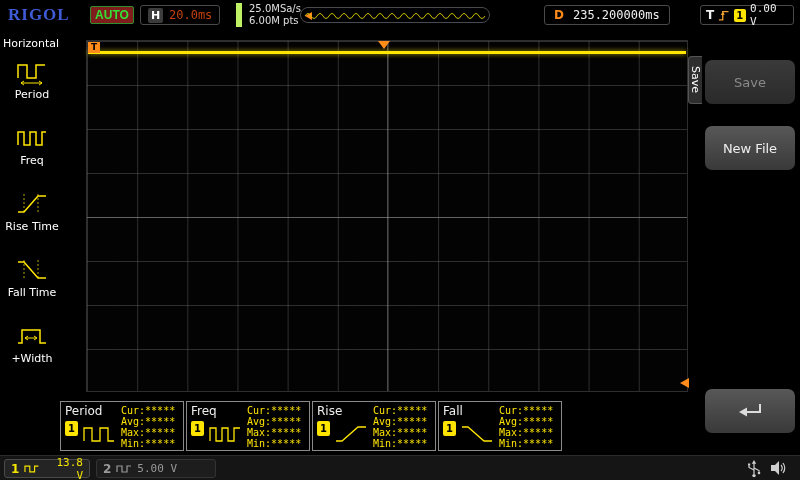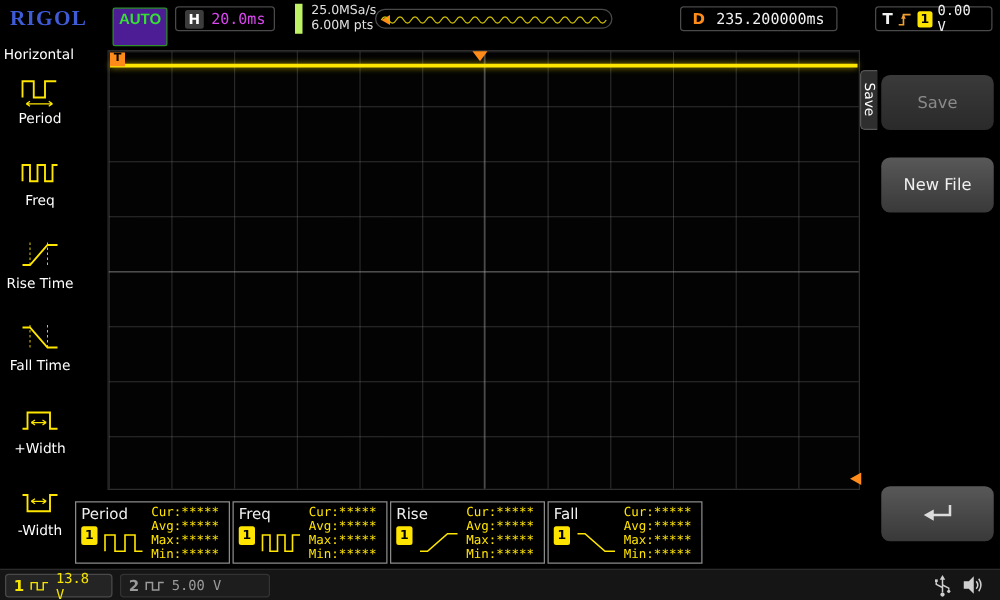--- a/index.html
+++ b/index.html
@@ -10,35 +10,35 @@
   }
   .stage { position:absolute; left:0; top:0; width:800px; height:480px; background:#000; }
 
   
   .topbar { position:absolute; left:0; top:0; width:800px; height:30px; background:#000; }
   .logo {
     position:absolute; left:8px; top:5px;
     font:bold 17px "Liberation Serif", serif; letter-spacing:1px; color:#3f5bd6;
   }
   .auto-badge {
-    position:absolute; left:90px; top:6px; width:44px; height:31px;
-    border:1px solid #2f8f2f; background:#4c1d95; color:#35e035;
+    position:absolute; left:90px; top:6px; width:44px; height:18px;
+    border:1px solid #2f8f2f; background:#7f1d1d; color:#35e035;
     font:bold 12px "Liberation Sans", sans-serif; text-align:center; line-height:16px;
     border-radius:2px;
   }
   .htb-box {
     position:absolute; left:140px; top:5px; height:20px; padding:0 7px;
     border:1px solid #4a4a4a; border-radius:3px;
     display:flex; align-items:center; gap:6px;
   }
   .h-chip {
     width:15px; height:15px; background:#3c3c3c; color:#fff; border-radius:2px;
     font:bold 11px "DejaVu Sans", sans-serif; text-align:center; line-height:15px;
   }
-  .tb-val { color:#d946ef; font:12px "DejaVu Sans Mono", monospace; }
+  .tb-val { color:#c2410c; font:12px "DejaVu Sans Mono", monospace; }
   .rate-block {
     position:absolute; left:236px; top:3px; height:24px; padding-left:7px;
     border-left:6px solid #bef264;
     color:#e0e0e0; font:10px "DejaVu Sans", sans-serif; line-height:12px;
   }
   .preview {
     position:absolute; left:300px; top:7px; width:190px; height:16px;
     border:1px solid #4a4a4a; border-radius:8px; background:#000;
   }
   .preview svg { position:absolute; left:2px; top:1px; }
@@ -140,21 +140,21 @@
     position:absolute; left:0; top:455px; width:800px; height:25px;
     background:#151515; border-top:1px solid #2b2b2b;
   }
   .ch-box {
     position:absolute; top:3px; height:19px; border-radius:3px;
     display:flex; align-items:center; gap:5px; padding:0 6px; cursor:pointer;
   }
   .ch1 { left:4px; width:86px; background:#242424; border:1px solid #4a4a4a; color:#f5e400; }
   .ch2 { left:96px; width:120px; background:#1d1d1d; border:1px solid #333; color:#9a9a9a; }
   .ch-num { font:bold 12px "DejaVu Sans", sans-serif; }
-  .ch-scale { font:11px "DejaVu Sans Mono", monospace; }
+  .ch-scale { font:11px "DejaVu Sans Mono", monospace;text-align:right; }
   .status-icon { position:absolute; top:4px; }
 </style>
 </head>
 <body>
 
 <div class="stage">
 
   <div class="topbar">
     <div class="logo">RIGOL</div>
     <div class="auto-badge">AUTO</div>
@@ -227,27 +227,20 @@
     </div>
 
     <div class="sb-item" style="top:290px">
       <svg class="sb-icon" width="34" height="30" viewBox="0 0 34 30">
         <path d="M3,22 H7 V9 H25 V22 H31" fill="none" stroke="#ffe600" stroke-width="1.5"></path>
         <path d="M10,17 H22 M10,17 l3,-2 M10,17 l3,2 M22,17 l-3,-2 M22,17 l-3,2" fill="none" stroke="#ffe600" stroke-width="1"></path>
       </svg>
       <div class="sb-label">+Width</div>
     </div>
 
-    <div class="sb-item" style="top:356px">
-      <svg class="sb-icon" width="34" height="30" viewBox="0 0 34 30">
-        <path d="M3,9 H7 V22 H25 V9 H31" fill="none" stroke="#ffe600" stroke-width="1.5"></path>
-        <path d="M10,14 H22 M10,14 l3,-2 M10,14 l3,2 M22,14 l-3,-2 M22,14 l-3,2" fill="none" stroke="#ffe600" stroke-width="1"></path>
-      </svg>
-      <div class="sb-label">-Width</div>
-    </div>
   </div>
 
   <div class="graticule">
     <div class="vcenter"></div>
     <div class="hcenter"></div>
     <div class="trace"></div>
     <div class="t-corner">T</div>
     <div class="trig-pos"></div>
     <div class="trig-level"></div>
   </div>

